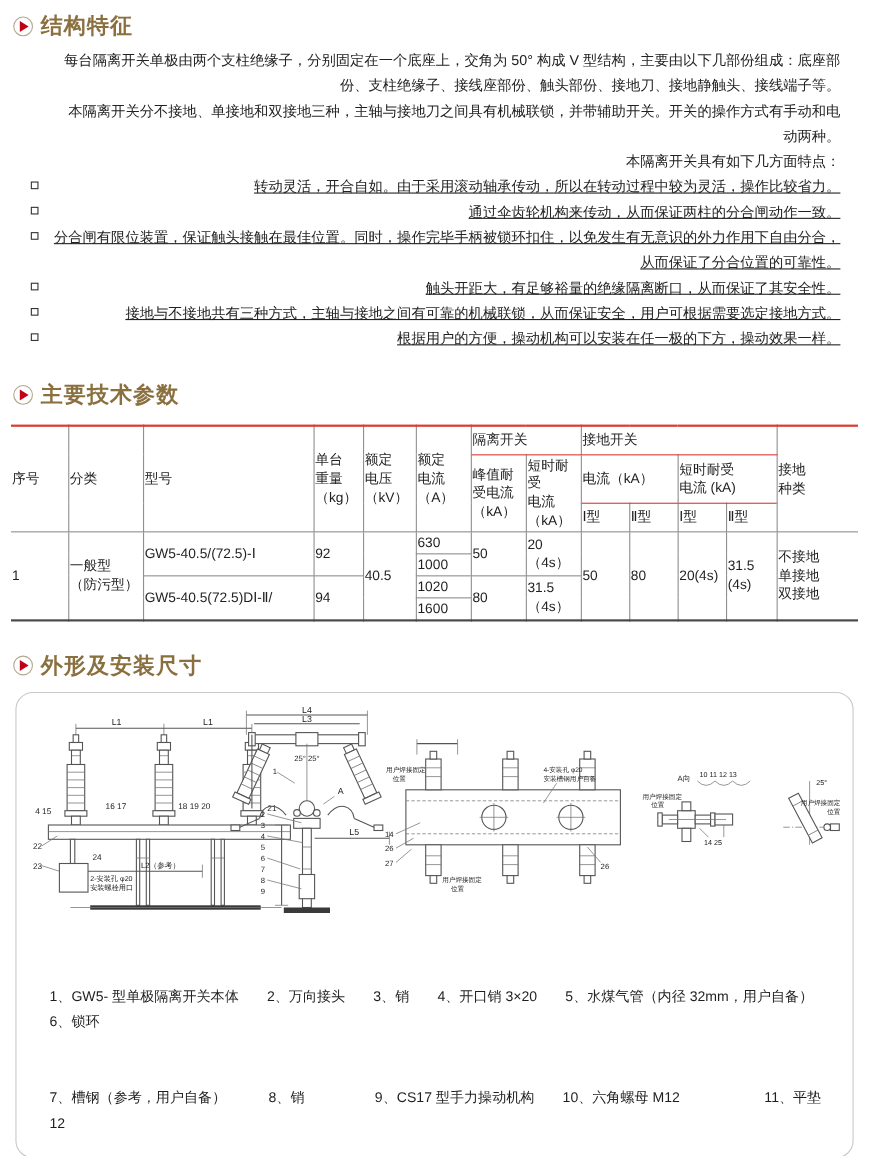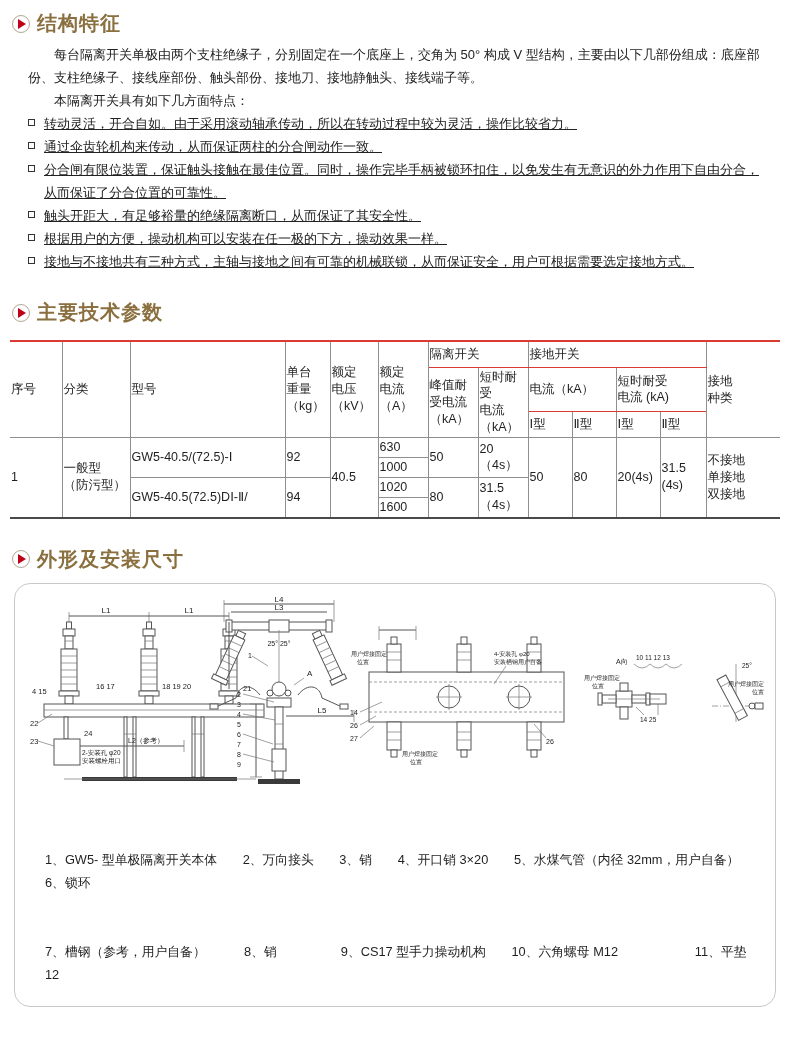--- a/index.html
+++ b/index.html
@@ -14,21 +14,21 @@
   }
   .page{padding:8px 0 0 0;}
   
   .sec-head{display:flex;align-items:center;gap:7px;margin:2px 0 6px 12px;}
   .play-icon{width:18px;height:18px;border:1.5px solid #b3a78e;border-radius:50%;
     display:flex;align-items:center;justify-content:center;flex:0 0 auto;}
   .play-icon i{display:block;width:0;height:0;border-left:8px solid #c00016;
     border-top:5px solid transparent;border-bottom:5px solid transparent;margin-left:2px;}
   .sec-title{font-size:20px;font-weight:700;color:var(--gold);letter-spacing:1px;}
   
-  .textblock{margin:4px 26px 0 28px;font-size:13px;line-height:23px;color:#222;}
+  .textblock{margin:4px 26px 0 28px;font-size:13px;line-height:23px;color:#222;text-align:right;}
   .para{text-indent:2em;}
   .feature-list{list-style:none;margin-top:0;text-decoration:underline;}
   .feature-list li{position:relative;padding-left:16px;}
   .feature-list li .sq{position:absolute;left:0;top:7px;width:7px;height:7px;
     border:1.2px solid #333;background:#fff;}
   
   .t1{border-collapse:collapse;table-layout:fixed;width:770px;margin:14px 10px 0 10px;
     font-size:12.5px;border-top:2px solid var(--red);border-bottom:2px solid var(--dark);}
   .t1 th,.t1 td{border:1px solid var(--grid);font-weight:400;text-align:left;
     vertical-align:middle;padding:1px 1px;line-height:1.35;}
@@ -59,28 +59,29 @@
 <div class="page">
 
   <div class="sec-head">
     <span class="play-icon">
         <i></i>
       </span>
     <span class="sec-title">结构特征</span>
   </div>
   <div class="textblock">
     <p class="para">每台隔离开关单极由两个支柱绝缘子，分别固定在一个底座上，交角为 50° 构成 V 型结构，主要由以下几部份组成：底座部份、支柱绝缘子、接线座部份、触头部份、接地刀、接地静触头、接线端子等。</p>
+    <p class="para">本隔离开关分不接地、单接地和双接地三种，主轴与接地刀之间具有机械联锁，并带辅助开关。开关的操作方式有手动和电动两种。</p>
     <p class="para">本隔离开关具有如下几方面特点：</p>
     <ul class="feature-list">
       <li><span class="sq"></span><span>转动灵活，开合自如。由于采用滚动轴承传动，所以在转动过程中较为灵活，操作比较省力。</span></li>
       <li><span class="sq"></span><span>通过伞齿轮机构来传动，从而保证两柱的分合闸动作一致。</span></li>
       <li><span class="sq"></span><span>分合闸有限位装置，保证触头接触在最佳位置。同时，操作完毕手柄被锁环扣住，以免发生有无意识的外力作用下自由分合，从而保证了分合位置的可靠性。</span></li>
       <li><span class="sq"></span><span>触头开距大，有足够裕量的绝缘隔离断口，从而保证了其安全性。</span></li>
+      <li><span class="sq"></span><span>接地与不接地共有三种方式，主轴与接地之间有可靠的机械联锁，从而保证安全，用户可根据需要选定接地方式。</span></li>
       <li><span class="sq"></span><span>根据用户的方便，操动机构可以安装在任一极的下方，操动效果一样。</span></li>
-      <li><span class="sq"></span><span>接地与不接地共有三种方式，主轴与接地之间有可靠的机械联锁，从而保证安全，用户可根据需要选定接地方式。</span></li>
     </ul>
   </div>
 
   <div class="sec-head" style="margin-top:26px;">
     <span class="play-icon">
         <i></i>
       </span>
     <span class="sec-title">主要技术参数</span>
   </div>
 

